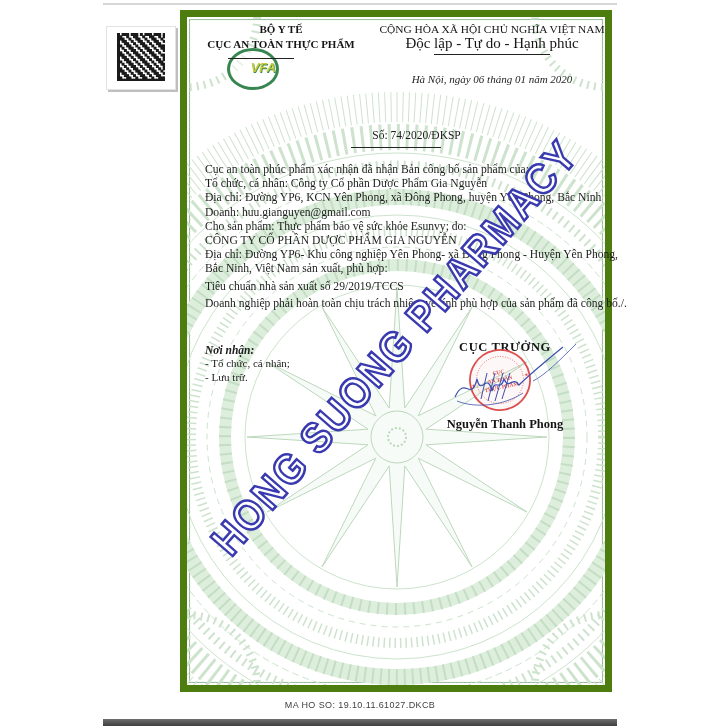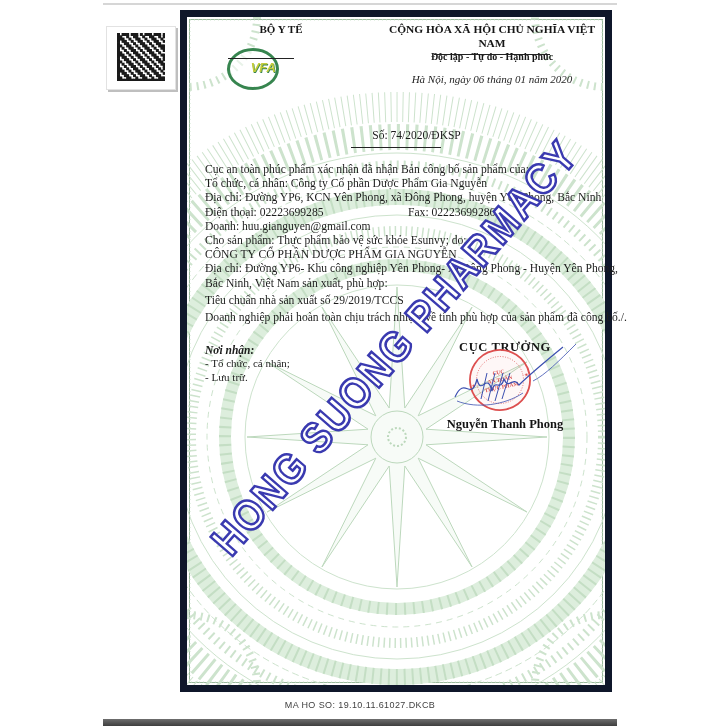--- a/index.html
+++ b/index.html
@@ -8,29 +8,29 @@
   
   .scan-top-edge{position:absolute;left:103px;top:3px;width:514px;height:2px;background:#d6d6d6;}
   .scan-bottom-bar{position:absolute;left:103px;top:719px;width:514px;height:7px;
         background:linear-gradient(#6e6e6e,#3e3e3e);}
   
   .qr-box{position:absolute;left:106px;top:26px;width:68px;height:62px;background:#fff;
         border:1px solid #e2e2e2;box-shadow:2px 2px 0 #bfbfbf;}
   .qr-box svg{position:absolute;left:10px;top:6px;}
   
   .doc{position:absolute;left:180px;top:10px;width:418px;height:668px;background:#fff;
-        border:7px solid #0f172a;
+        border:7px solid #4d7c0f;
         box-shadow:inset 0 0 0 2px #ffffff, inset 0 0 0 3px #9ab99c;}
   .doc > *{position:absolute;}
   .pattern{left:0;top:0;width:418px;height:668px;z-index:0;}
   .txt{z-index:2;}
   .hdr-left{left:4px;top:5px;width:180px;text-align:center;font-weight:bold;font-size:11px;line-height:14.5px;color:#161616;}
-  .hdr-right{left:192px;top:5px;width:226px;text-align:center;font-weight:bold;color:#161616;}
+  .hdr-right{left:192px;top:5px;width:226px;text-align:center;font-weight:normal;color:#161616;}
   .hdr-right .nation{font-size:11.4px;line-height:14px;}
-  .hdr-right .motto{font-size:10px;line-height:14px;}
+  .hdr-right .motto{font-size:15px;line-height:14px;}
   .underline{height:1px;background:#222;z-index:2;}
   .u-left{left:41px;top:41px;width:66px;}
   .u-right{left:247px;top:37px;width:116px;}
   .u-num{left:164px;top:130px;width:90px;}
   .dateline{left:192px;top:56px;width:226px;text-align:center;font-style:italic;font-size:11px;color:#222;}
   .logo{left:40px;top:31px;width:46px;height:36px;border:3px solid #37854f;border-radius:50%;
         background:rgba(255,255,255,0.55);z-index:1;}
   .logo span{display:block;text-align:right;line-height:34px;font-family:"Liberation Sans",sans-serif;
         font-style:italic;font-weight:bold;font-size:13px;color:#c3cc3a;text-shadow:0.6px 0.6px 0 #37854f;}
   .title{left:0;top:90px;width:418px;text-align:center;font-weight:bold;font-size:16px;letter-spacing:0.2px;color:#141414;}
@@ -311,44 +311,41 @@
         <circle cx="0" cy="668" r="70" stroke-width="8" stroke-dasharray="2 5"></circle>
         <circle cx="418" cy="668" r="70" stroke-width="8" stroke-dasharray="2 5"></circle>
       </g>
       <path fill="#f7fbf7" stroke="#bcd8bc" stroke-width="1" d="M360,420 L239,427.8 L339.9,495 L231.2,441.2 L285,549.9 L217.8,449 L210,570 L202.2,449 L135,549.9 L188.8,441.2 L80.1,495 L181,427.8 L60,420 L181,412.2 L80.1,345 L188.8,398.8 L135,290.1 L202.2,391 L210,270 L217.8,391 L285,290.1 L231.2,398.8 L339.9,345 L239,412.2 Z"></path>
       <circle cx="210" cy="420" r="26" fill="#f7fbf7" stroke="#bcd8bc" stroke-width="1"></circle>
       <circle cx="210" cy="420" r="9" fill="none" stroke="#bcd8bc" stroke-width="2" stroke-dasharray="2 2"></circle>
     </svg>
 
     <div class="txt hdr-left">
       <div>BỘ Y TẾ</div>
+      <div>CỤC AN TOÀN THỰC PHẨM</div>
     </div>
     <div class="underline u-left"></div>
     <div class="logo">
       <span>VFA</span>
     </div>
 
     <div class="txt hdr-right">
       <div class="nation">CỘNG HÒA XÃ HỘI CHỦ NGHĨA VIỆT NAM</div>
       <div class="motto">Độc lập - Tự do - Hạnh phúc</div>
     </div>
     <div class="underline u-right"></div>
     <div class="txt dateline">Hà Nội, ngày 06 tháng 01 năm 2020</div>
 
     <div class="txt doc-number">Số: 74/2020/ĐKSP</div>
     <div class="underline u-num"></div>
 
     <div class="txt body-block">
       <div class="bl">Cục an toàn phúc phẩm xác nhận đã nhận Bản công bố sản phẩm của:</div>
       <div class="bl">Tổ chức, cá nhân: Công ty Cổ phần Dược Phẩm Gia Nguyễn</div>
       <div class="bl">Địa chỉ: Đường YP6, KCN Yên Phong, xã Đông Phong, huyện Yên Phong, Bắc Ninh</div>
-      <div class="bl">
-        <span>Điện thoại: 02223699285</span>
-        <span class="fax">Fax: 02223699286</span>
-      </div>
       <div class="bl">Doanh: huu.gianguyen@gmail.com</div>
       <div class="bl">Cho sản phẩm: Thực phẩm bảo vệ sức khỏe Esunvy; do:</div>
       <div class="bl">CÔNG TY CỔ PHẦN DƯỢC PHẨM GIA NGUYỄN</div>
       <div class="bl">Địa chỉ: Đường YP6- Khu công nghiệp Yên Phong- xã Đông Phong - Huyện Yên Phong,</div>
       <div class="bl">Bắc Ninh, Việt Nam sản xuất, phù hợp:</div>
       <div class="bl gap">Tiêu chuẩn nhà sản xuất số 29/2019/TCCS</div>
       <div class="bl gap">Doanh nghiệp phải hoàn toàn chịu trách nhiệm về tính phù hợp của sản phẩm đã công bố./.</div>
     </div>
 
     <div class="txt director-title">CỤC TRƯỞNG</div>

